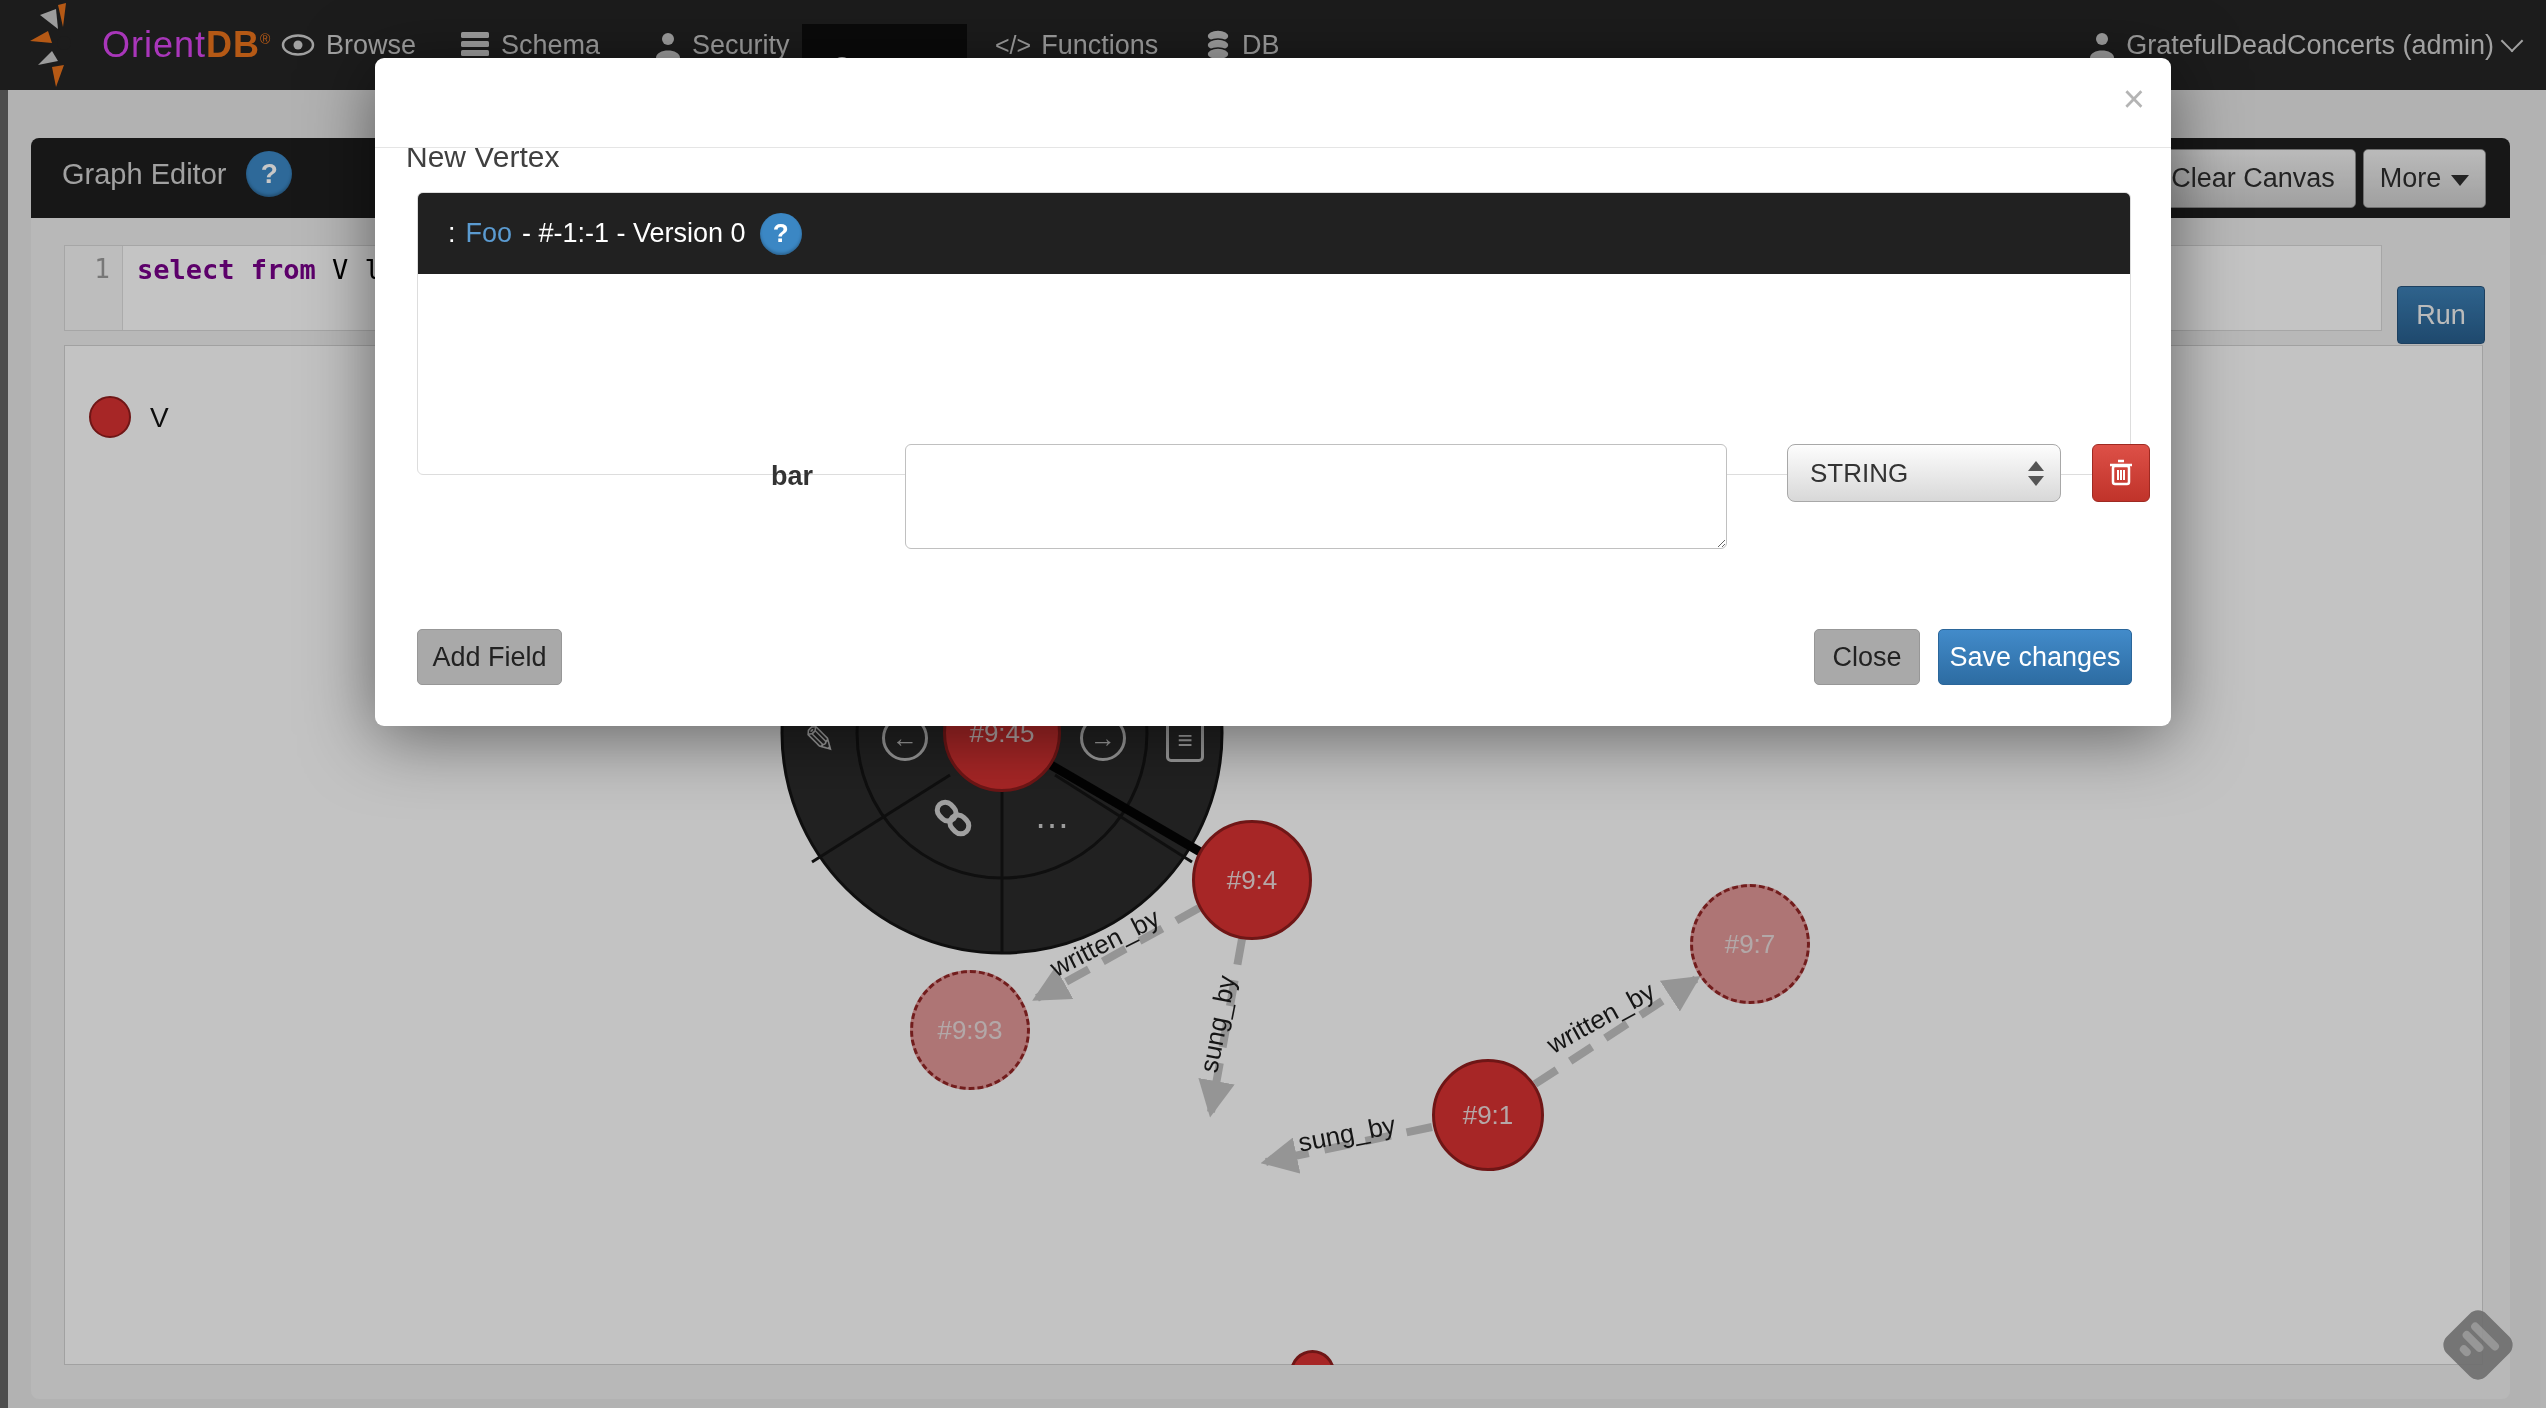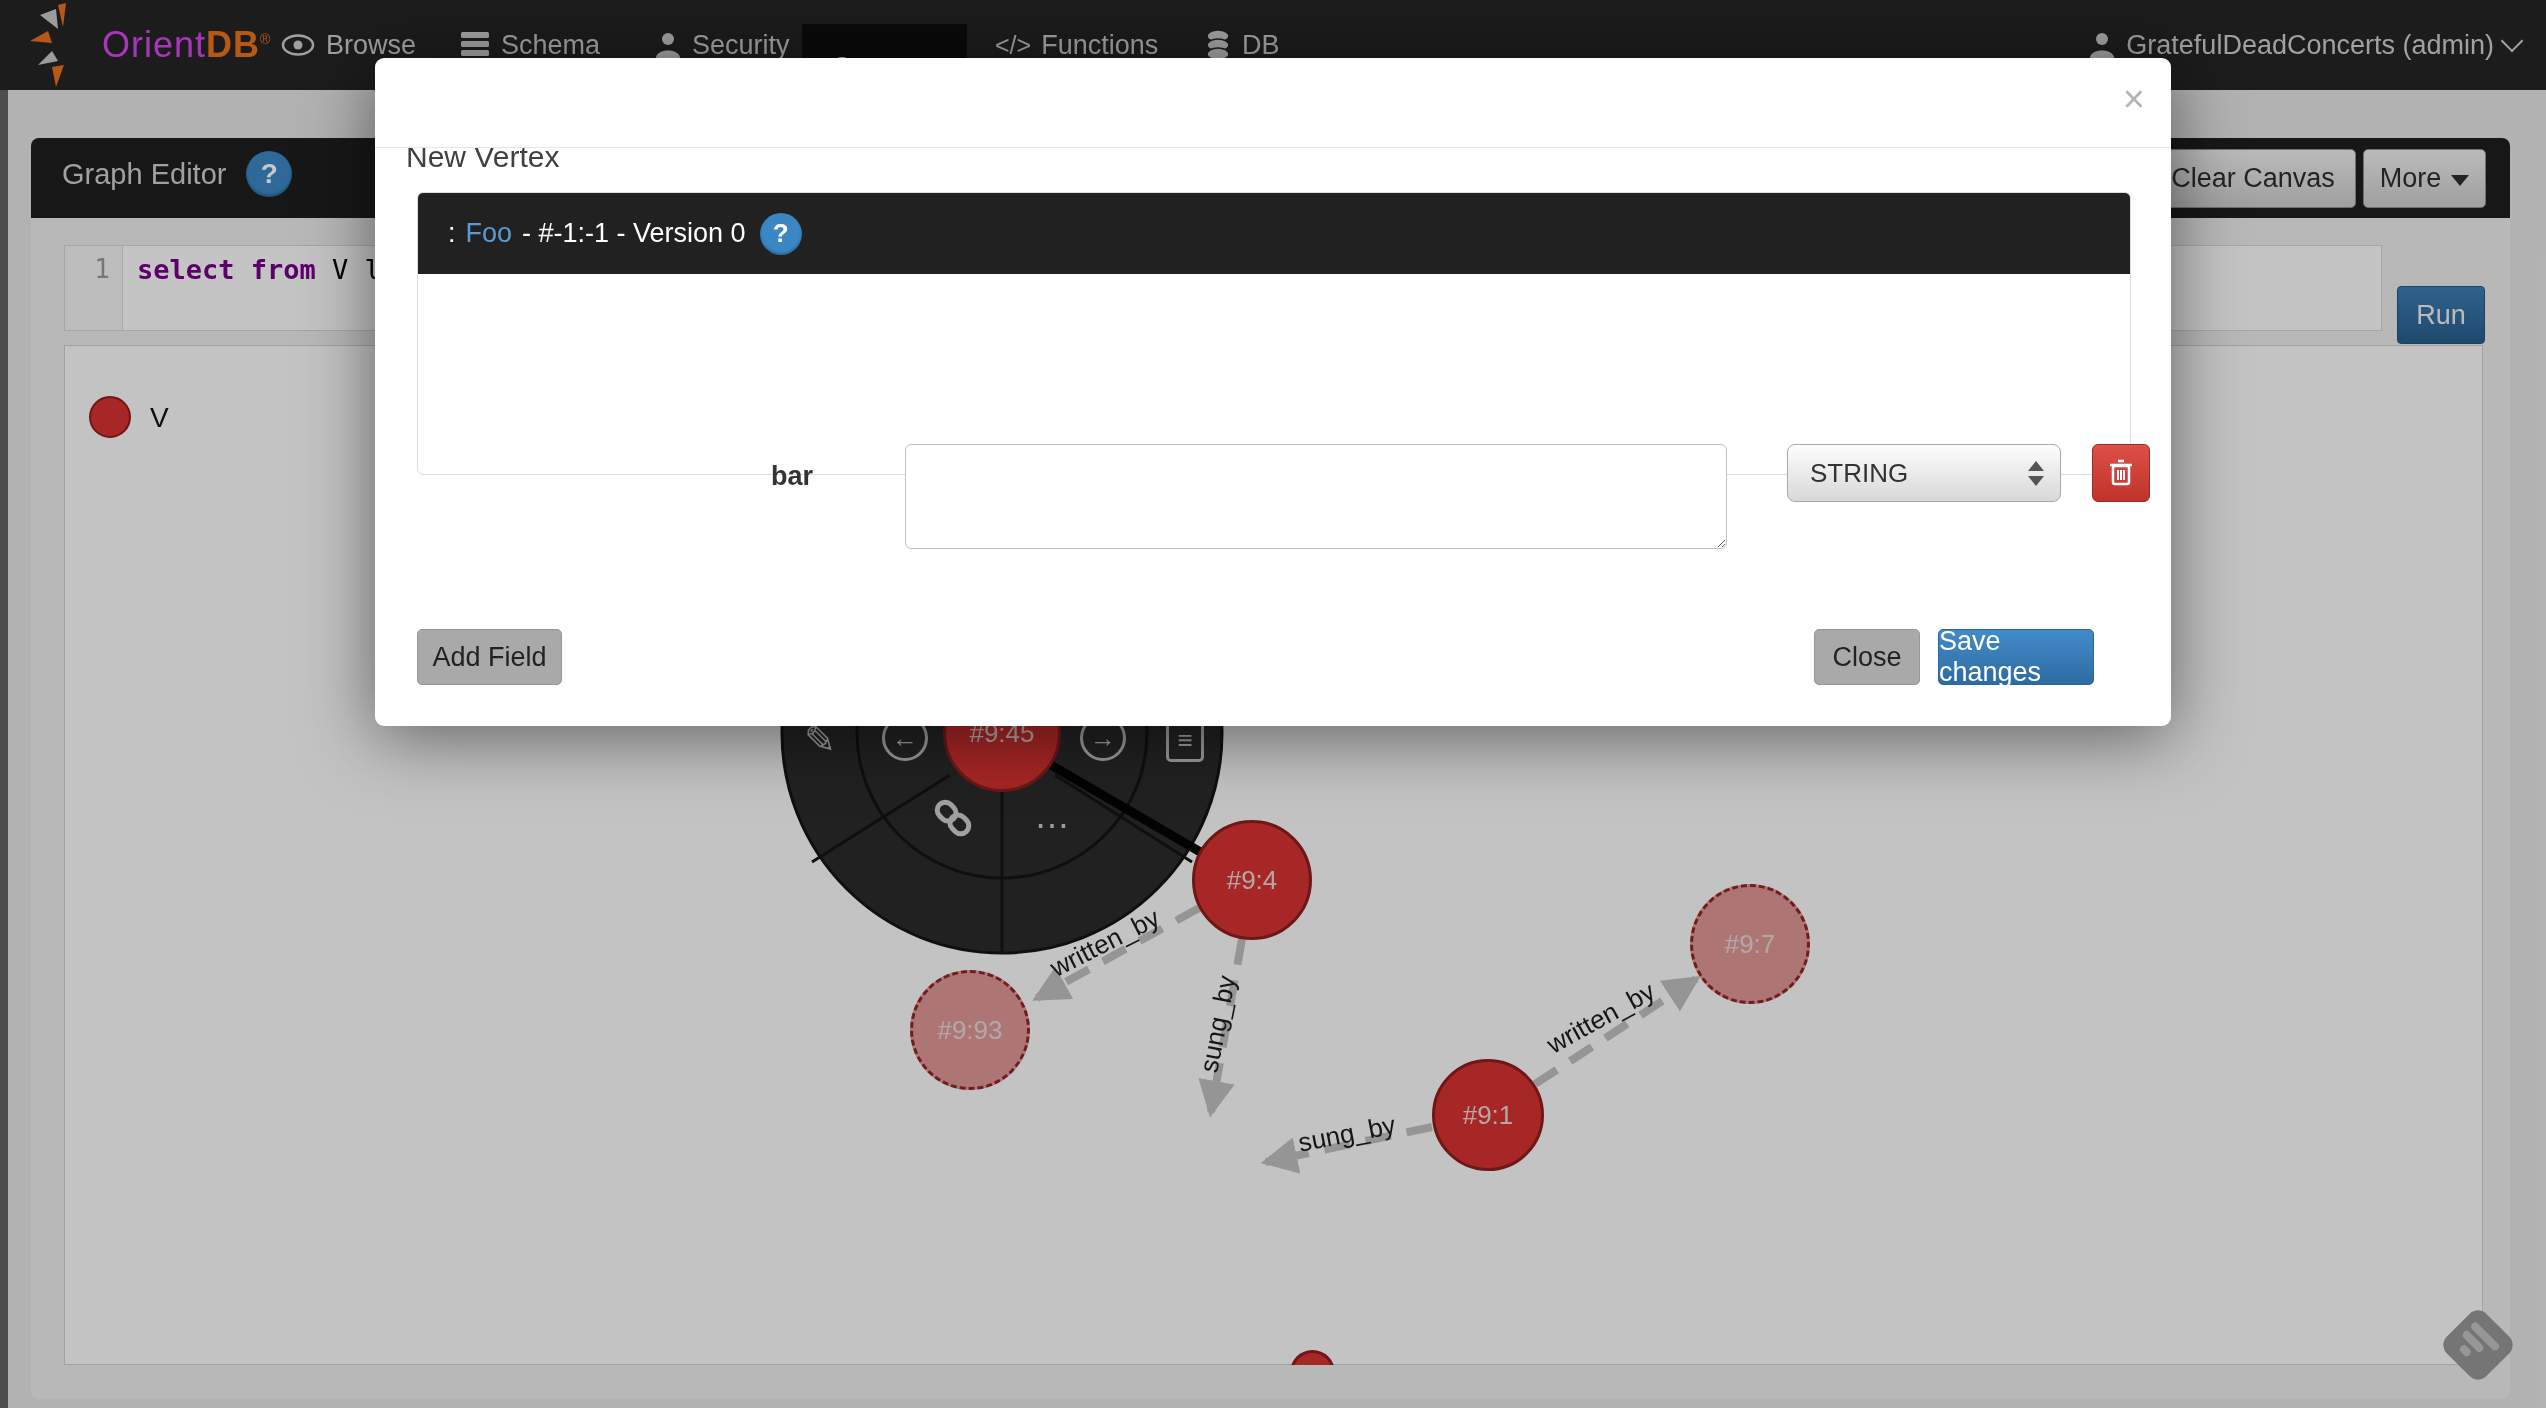--- a/index.html
+++ b/index.html
@@ -103,23 +103,23 @@
   .tri-up{width:0;height:0;border-left:8px solid transparent;border-right:8px solid transparent;
           border-bottom:10px solid #555;}
   .tri-dn{width:0;height:0;border-left:8px solid transparent;border-right:8px solid transparent;
           border-top:10px solid #555;}
   .btn-trash{position:absolute;left:1674px;top:251px;width:58px;height:58px;border-radius:6px;
              background:linear-gradient(#dd5047,#c0332a);border:1px solid #9f2a22;display:flex;
              align-items:center;justify-content:center;cursor:pointer;box-sizing:border-box;}
   .btn-flat-gray{position:absolute;height:56px;background:#a9a9a9;border:1px solid #979797;border-radius:5px;
                  color:#222;font-size:27px;display:flex;align-items:center;justify-content:center;
                  cursor:pointer;box-sizing:border-box;}
-  .btn-primary{position:absolute;left:1563px;top:571px;width:156px;height:56px;border-radius:5px;
+  .btn-primary{position:absolute;left:1563px;top:571px;width:194px;height:56px;border-radius:5px;
                background:linear-gradient(#428bca,#2d6ca2);border:1px solid #2b669a;color:#fff;
-               font-size:27px;display:flex;align-items:center;cursor:pointer;
+               font-size:27px;display:flex;align-items:center;justify-content:center;cursor:pointer;
                box-sizing:border-box;}
 </style>
 </head>
 <body>
 
 <div class="stage">
 
   <div class="navbar">
     <div class="brand">
       <svg width="62" height="84" viewBox="0 0 62 84">

